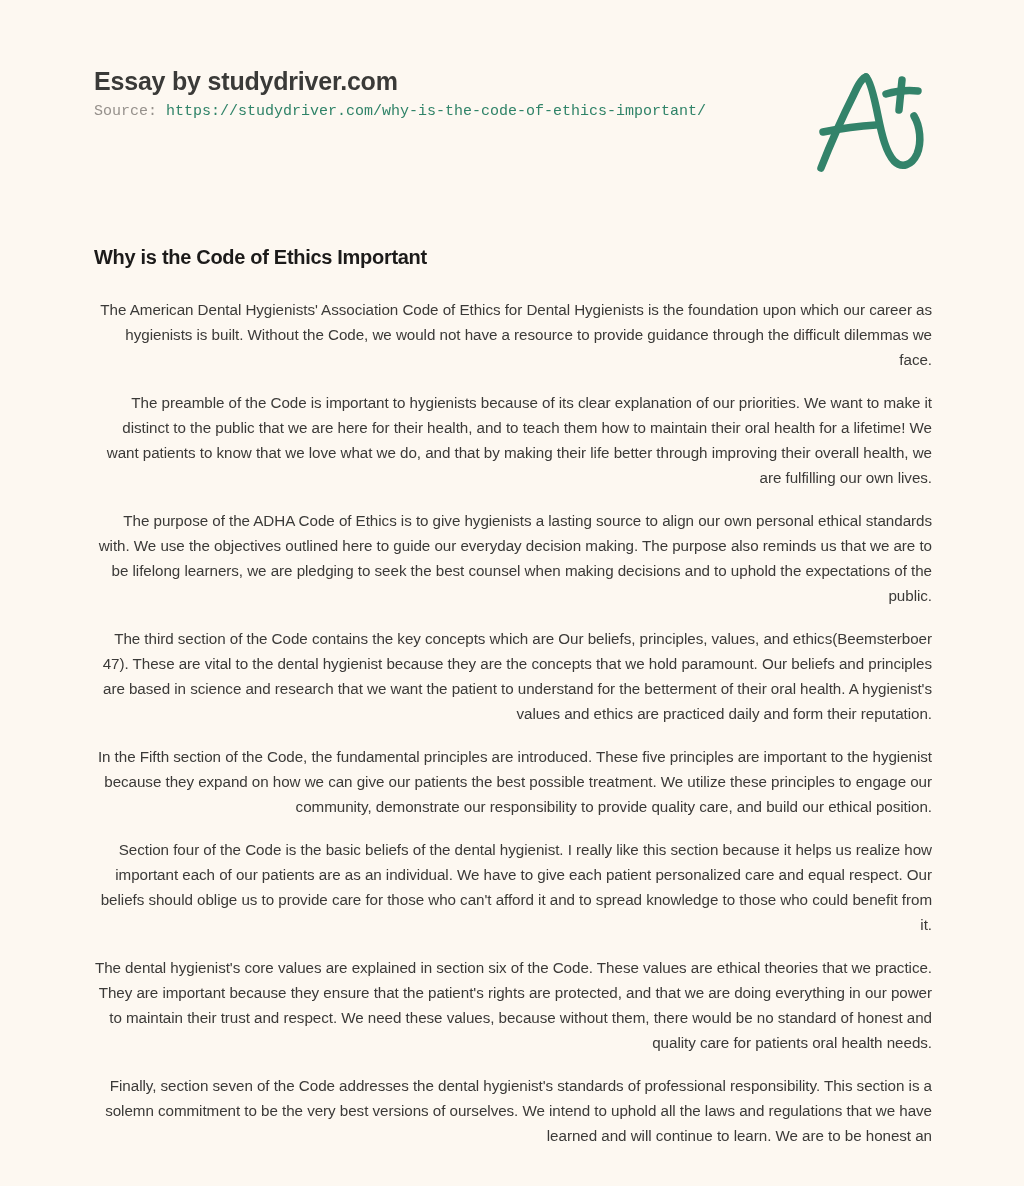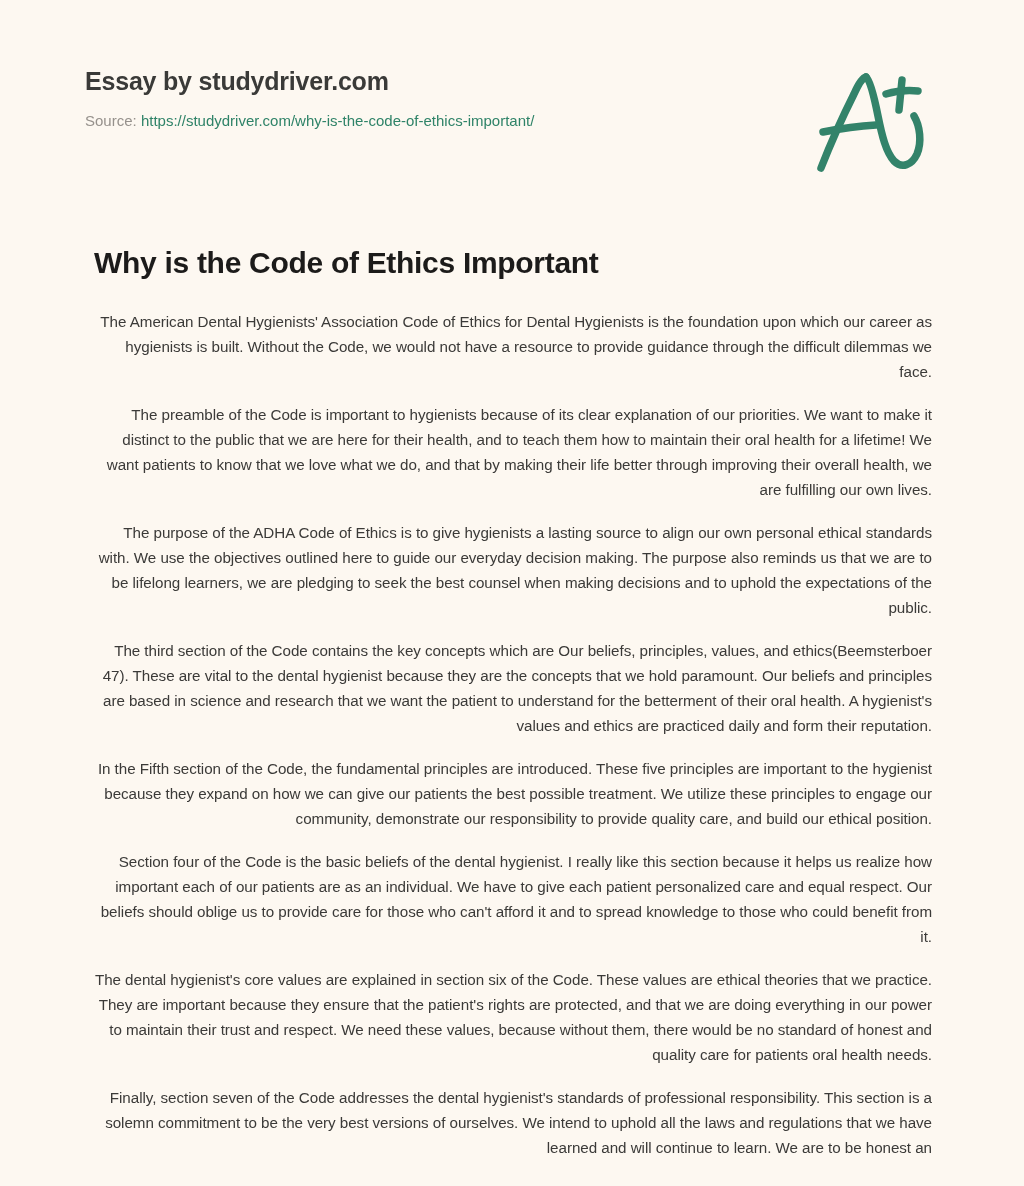--- a/index.html
+++ b/index.html
@@ -28,39 +28,39 @@
   .header {
     position: absolute;
     left: 0;
     top: 0;
     width: 1024px;
     height: 200px;
   }
 
   .brand-block {
     position: absolute;
-    left: 85px;
+    left: 94px;
     top: 68px;
     width: 700px;
   }
 
   .brand-title {
     font-family: "Liberation Sans", sans-serif;
     font-size: 25px;
     font-weight: bold;
     color: #3a3a38;
     letter-spacing: -0.2px;
     line-height: 1.1;
     margin: 0;
     white-space: nowrap;
   }
 
   .source-line {
-    margin-top: 16px;
-    font-family: Liberation Sans, sans-serif;
+    margin-top: 7px;
+    font-family: Liberation Mono, monospace;
     font-size: 15px;
     line-height: 1.2;
     white-space: nowrap;
   }
 
   .source-label {
     color: #96918c;
   }
 
   .source-url {
@@ -86,21 +86,21 @@
   .article {
     position: absolute;
     left: 94px;
     top: 245px;
     width: 838px;
   }
 
   .article-title {
     margin: 0 0 28px 0;
     font-family: "Liberation Sans", sans-serif;
-    font-size: 30px;
+    font-size: 20px;
     font-weight: bold;
     color: #1c1b1a;
     letter-spacing: -0.3px;
     line-height: 1.2;
   }
 
   .article-body p {
     margin: 0 0 18px 0;
     font-family: "Liberation Sans", sans-serif;
     font-size: 15.2px;

